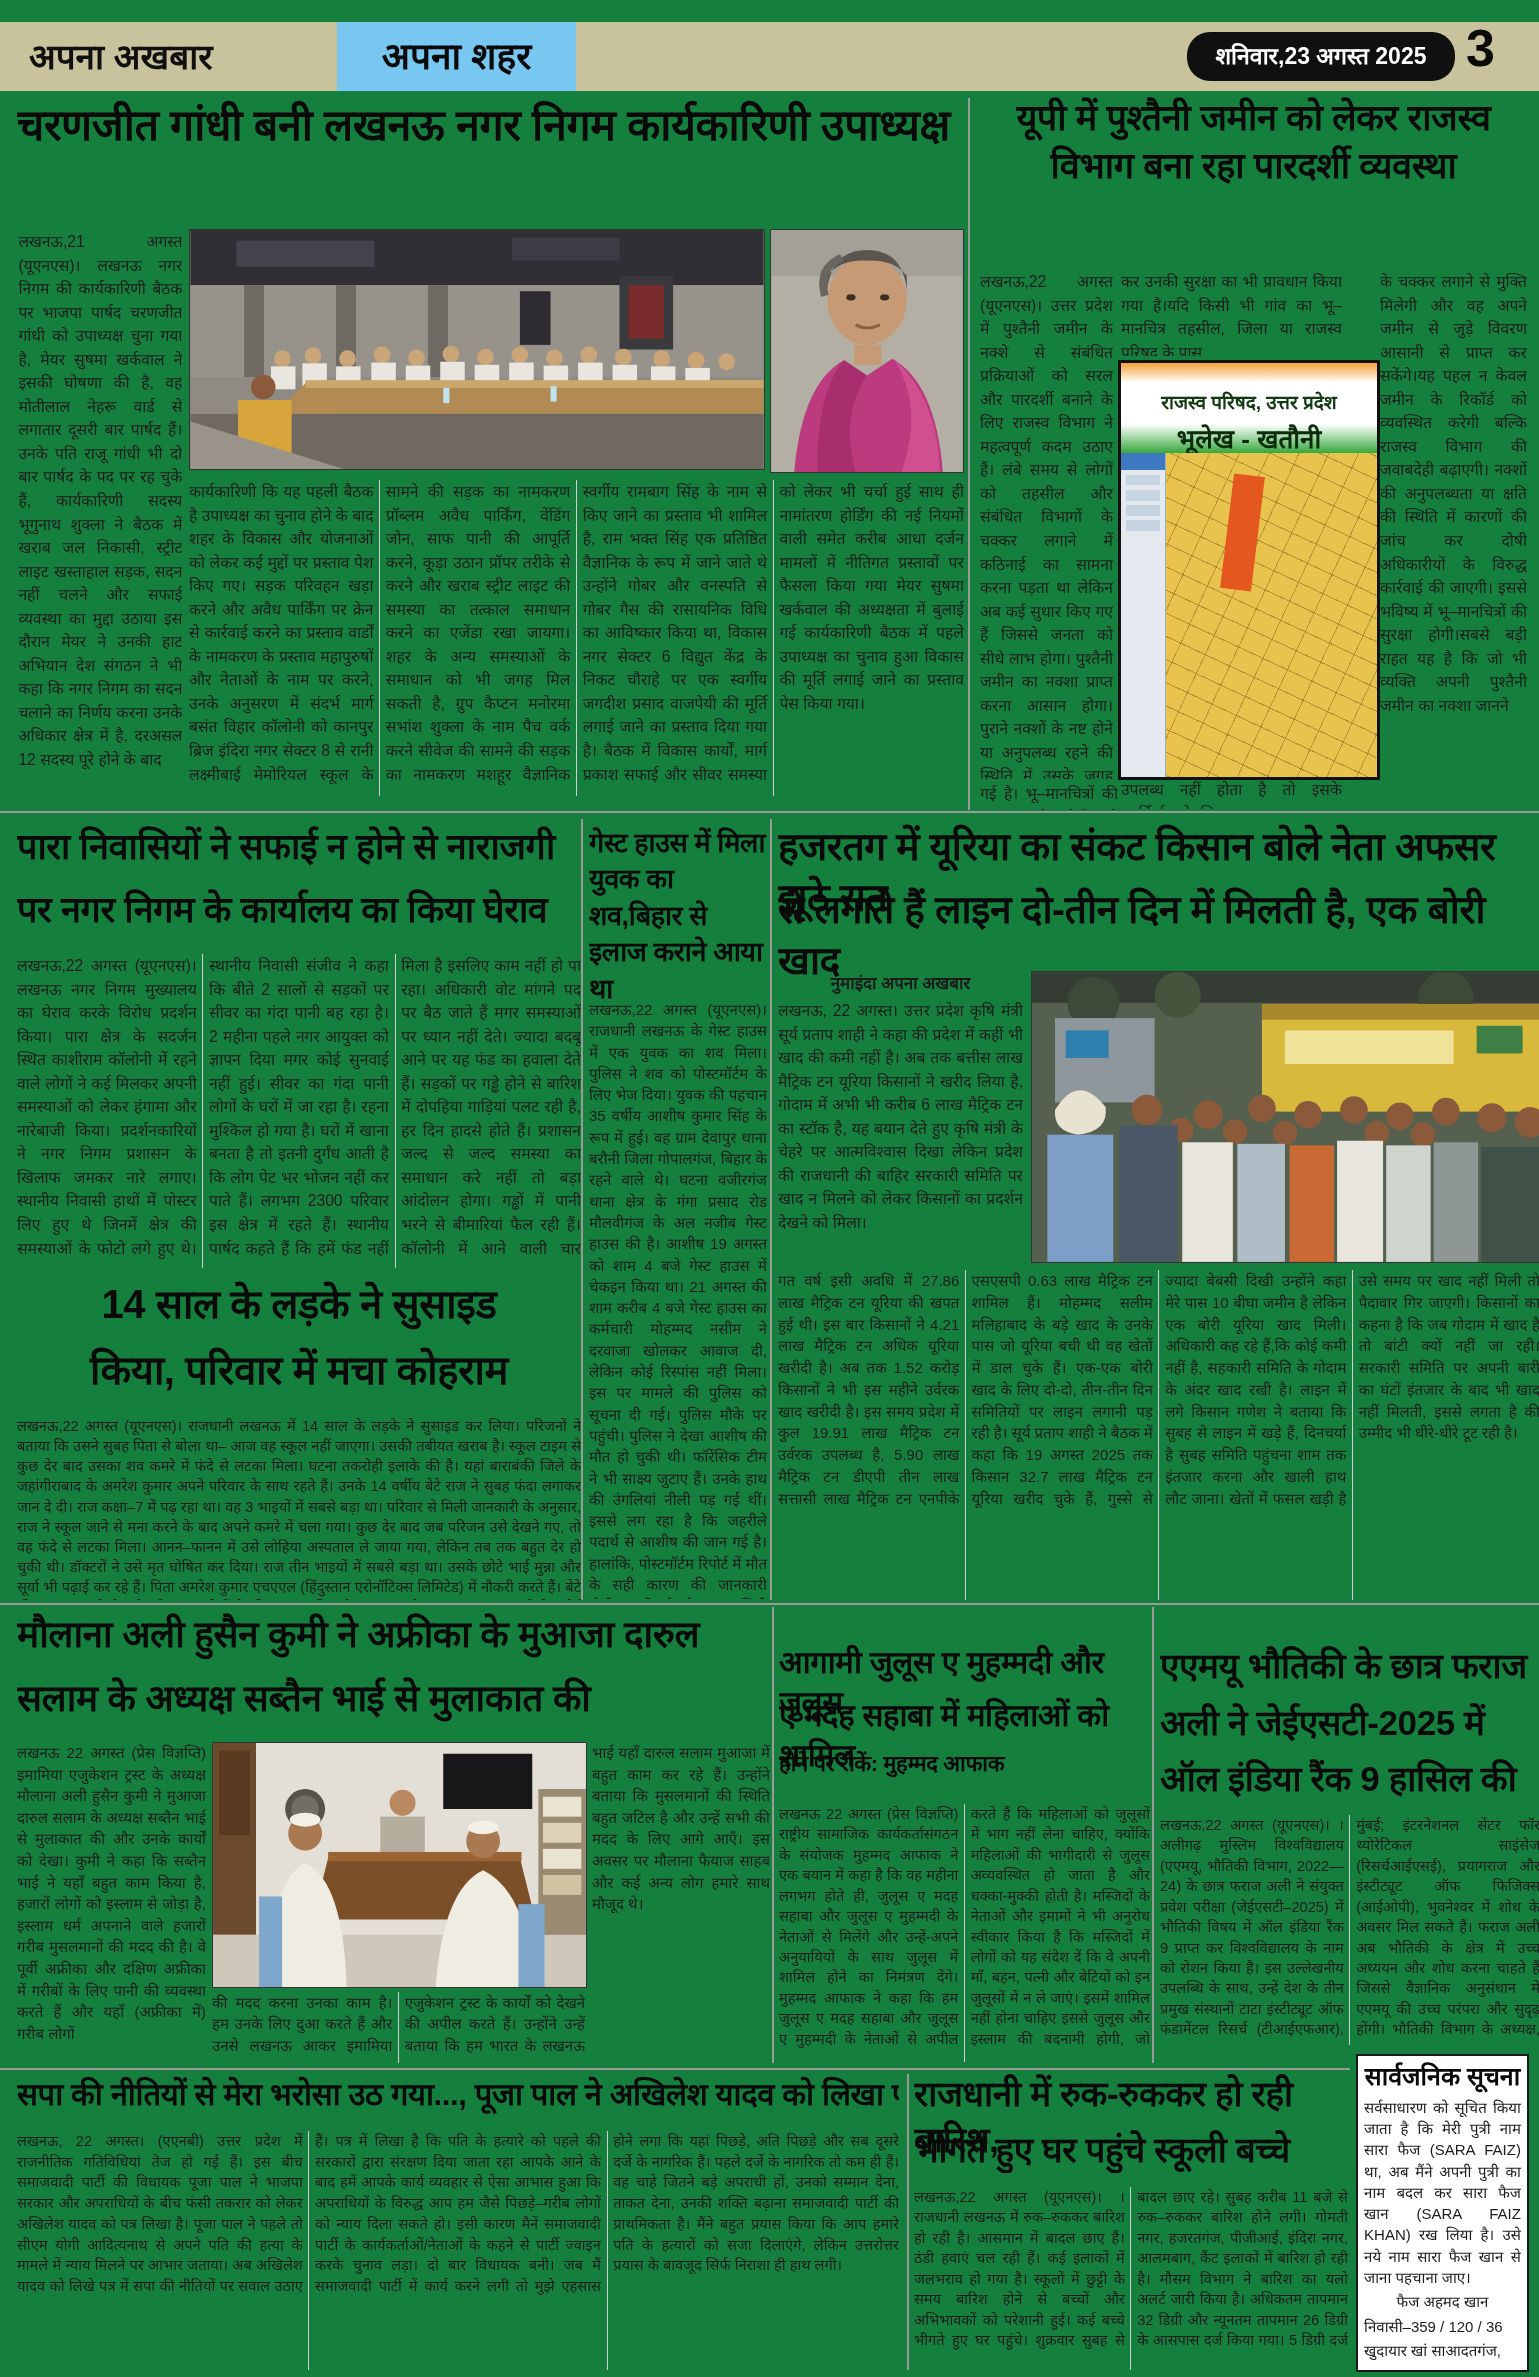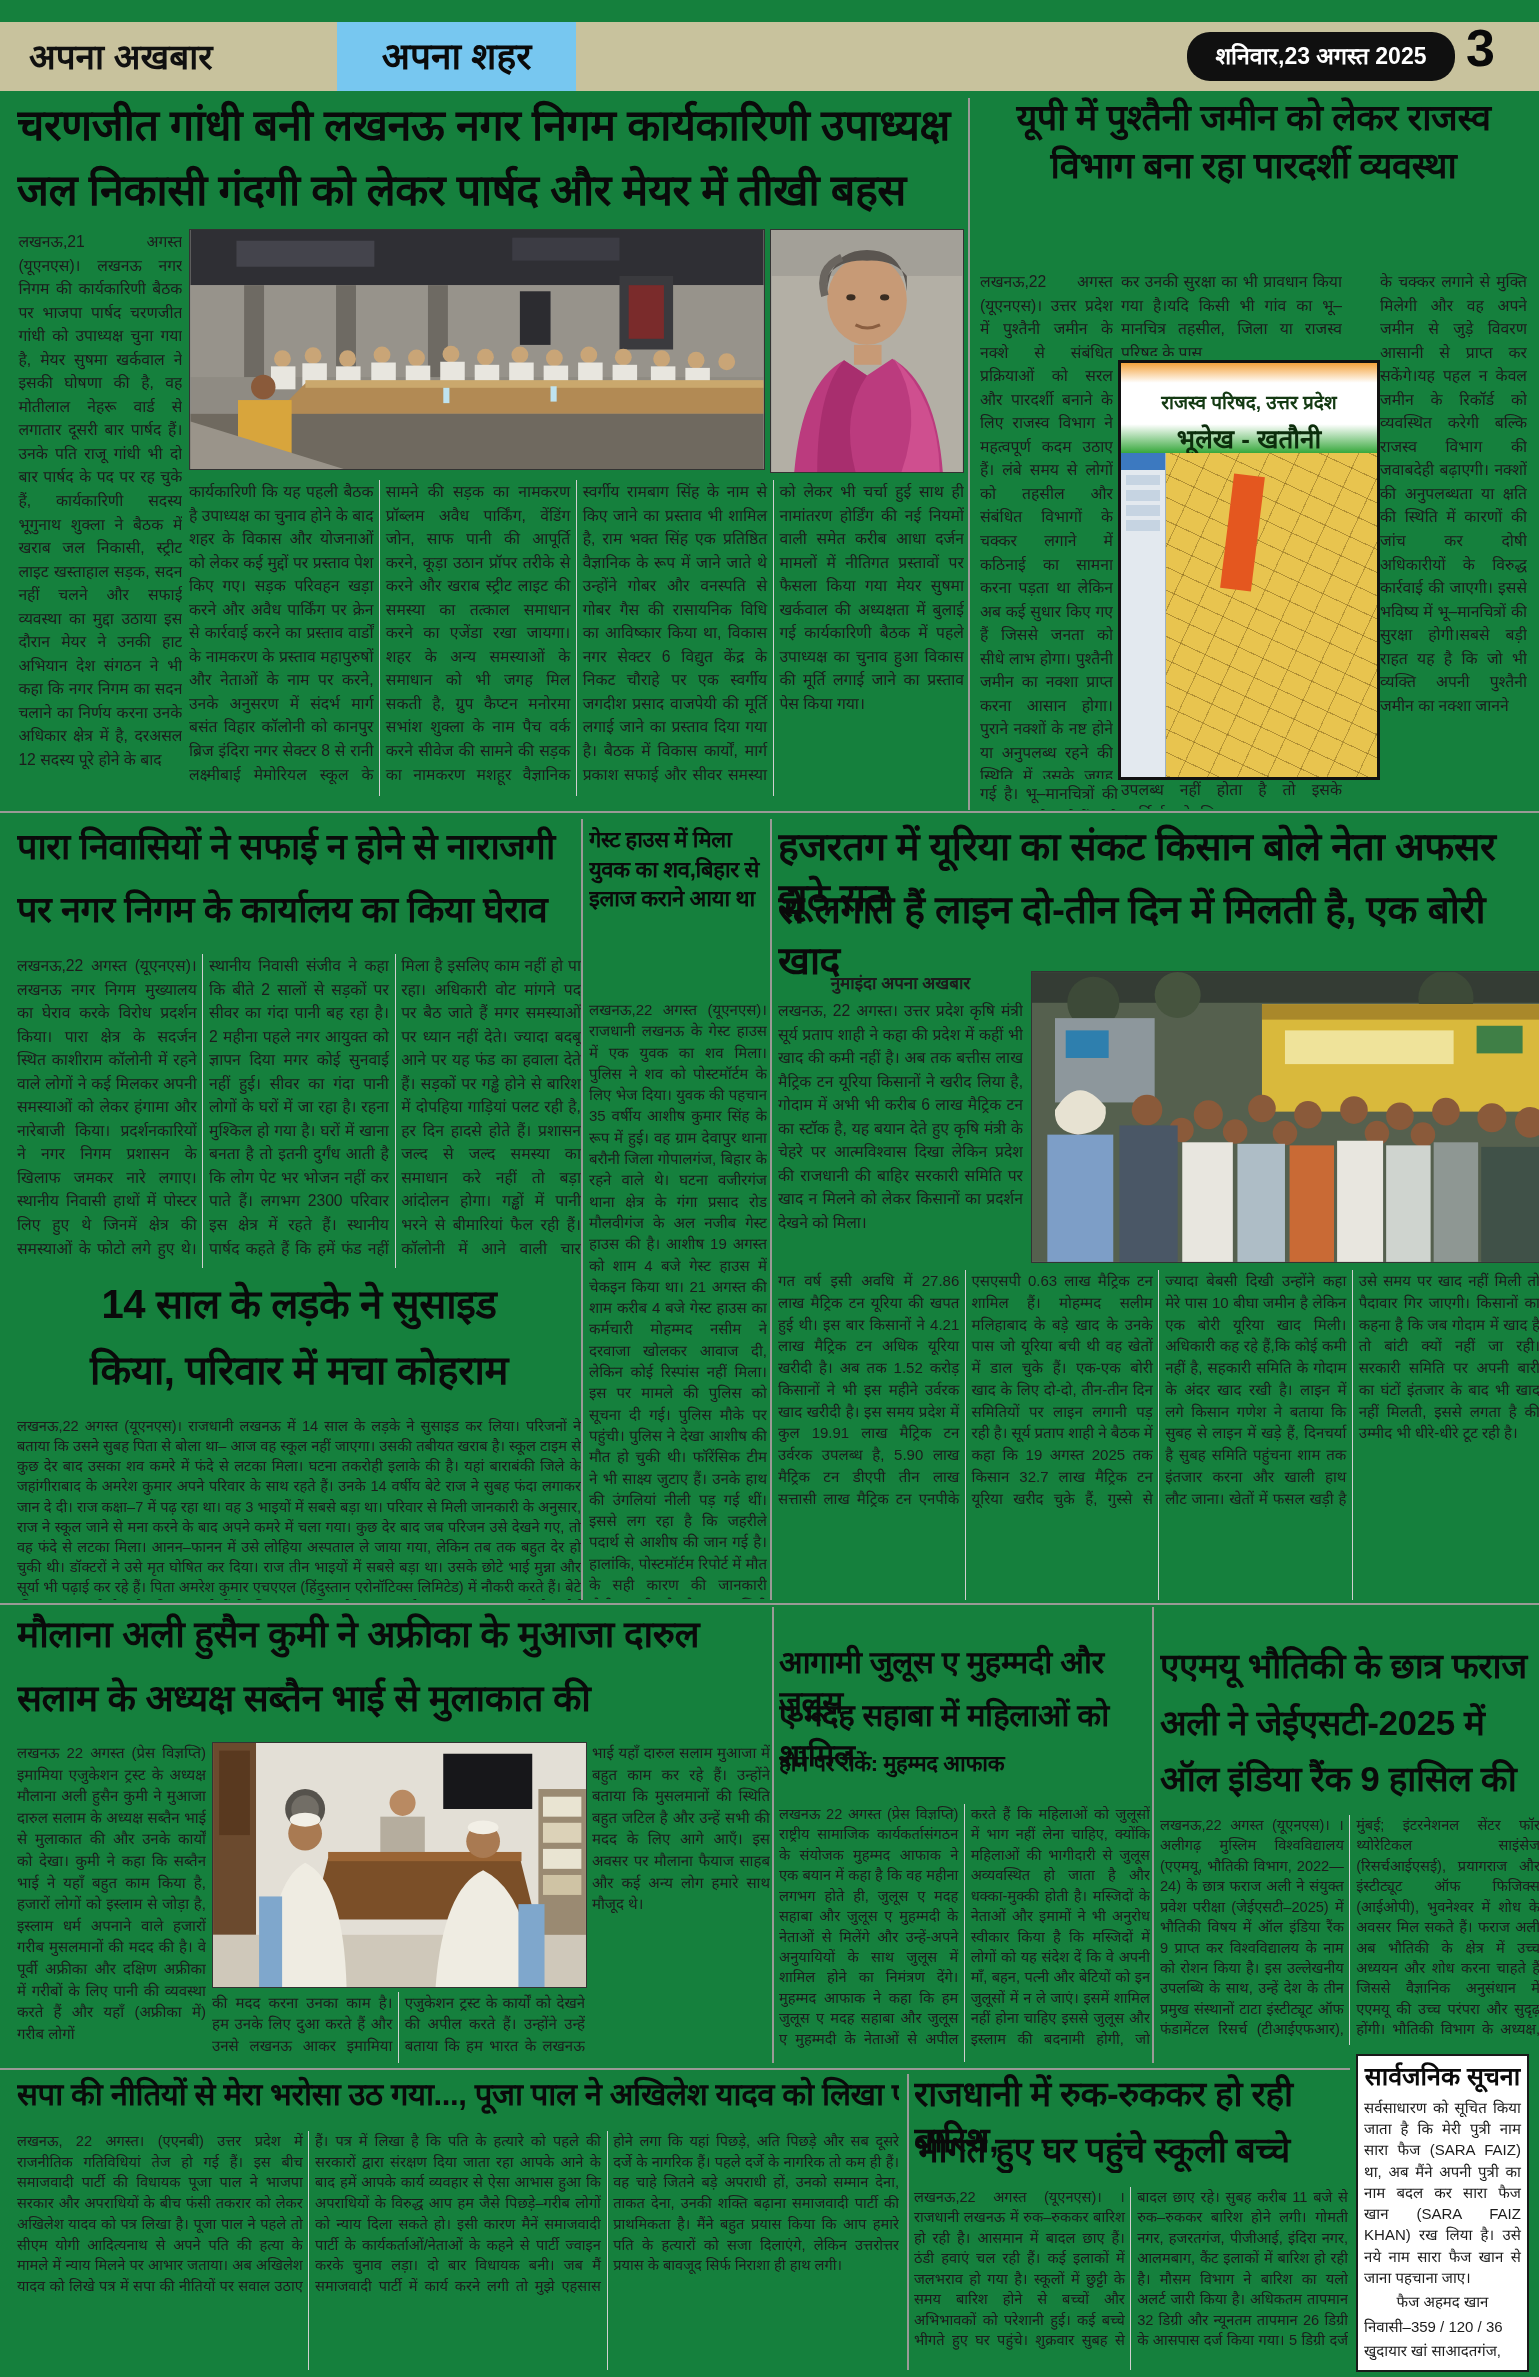--- a/index.html
+++ b/index.html
@@ -50,21 +50,20 @@
 <div class="page">
 
   <div class="hdr">
     <div class="hdr-paper">अपना अखबार</div>
     <div class="hdr-city">अपना शहर</div>
     <div class="hdr-date">शनिवार,23 अगस्त 2025</div>
     <div class="hdr-page">3</div>
   </div>
 
   <div class="head" style="left:17px;top:98px;width:948px;font-size:43px;">चरणजीत गांधी बनी लखनऊ नगर निगम कार्यकारिणी उपाध्यक्ष</div>
-  <div class="head" style="left:17px;top:163px;width:948px;font-size:43px;">जल निकासी गंदगी को लेकर पार्षद और मेयर में तीखी बहस</div>
 
   <div class="t body-md" style="left:18.4px;top:230px;width:164px;height:566px;">लखनऊ,21 अगस्त (यूएनएस)। लखनऊ नगर निगम की कार्यकारिणी बैठक पर भाजपा पार्षद चरणजीत गांधी को उपाध्यक्ष चुना गया है, मेयर सुषमा खर्कवाल ने इसकी घोषणा की है, वह मोतीलाल नेहरू वार्ड से लगातार दूसरी बार पार्षद हैं। उनके पति राजू गांधी भी दो बार पार्षद के पद पर रह चुके हैं, कार्यकारिणी सदस्य भूगुनाथ शुक्ला ने बैठक में खराब जल निकासी, स्ट्रीट लाइट खस्ताहाल सड़क, सदन नहीं चलने और सफाई व्यवस्था का मुद्दा उठाया इस दौरान मेयर ने उनकी हाट अभियान देश संगठन ने भी कहा कि नगर निगम का सदन चलाने का निर्णय करना उनके अधिकार क्षेत्र में है, दरअसल 12 सदस्य पूरे होने के बाद</div>
 
   <div class="photo" style="left:189px;top:229px;width:574px;height:239px;">
     <svg width="574" height="239" viewBox="0 0 748 312" xmlns="http://www.w3.org/2000/svg">
       <rect width="748" height="312" fill="#8f8b83"></rect>
       <rect width="748" height="72" fill="#2f2f34"></rect>
       <rect x="60" y="14" width="180" height="34" fill="#44444c"></rect>
       <rect x="420" y="10" width="140" height="30" fill="#3c3c44"></rect>
       <rect x="0" y="72" width="748" height="120" fill="#97938b"></rect>
@@ -172,21 +171,21 @@
   <div class="t body-md" style="left:980px;top:782px;width:138px;height:28px;">गई है। भू–मानचित्रों की जांच इससे लोगों को बार–बार विभागों के चक्कर लगाने से मुक्ति और नक्शों की सुरक्षा होगी।</div>
 
   <div class="hline" style="left:0;top:811px;width:1540px;"></div>
 
   <div class="head" style="left:17px;top:824px;width:564px;font-size:36px;">पारा निवासियों ने सफाई न होने से नाराजगी</div>
   <div class="head" style="left:17px;top:887px;width:564px;font-size:36px;">पर नगर निगम के कार्यालय का किया घेराव</div>
   <div class="t body-md c3" style="left:17px;top:954px;width:564px;height:314px;">लखनऊ,22 अगस्त (यूएनएस)। लखनऊ नगर निगम मुख्यालय का घेराव करके विरोध प्रदर्शन किया। पारा क्षेत्र के सदर्जन स्थित काशीराम कॉलोनी में रहने वाले लोगों ने कई मिलकर अपनी समस्याओं को लेकर हंगामा और नारेबाजी किया। प्रदर्शनकारियों ने नगर निगम प्रशासन के खिलाफ जमकर नारे लगाए। स्थानीय निवासी हाथों में पोस्टर लिए हुए थे जिनमें क्षेत्र की समस्याओं के फोटो लगे हुए थे। स्थानीय निवासी संजीव ने कहा कि बीते 2 सालों से सड़कों पर सीवर का गंदा पानी बह रहा है। 2 महीना पहले नगर आयुक्त को ज्ञापन दिया मगर कोई सुनवाई नहीं हुई। सीवर का गंदा पानी लोगों के घरों में जा रहा है। रहना मुश्किल हो गया है। घरों में खाना बनता है तो इतनी दुर्गंध आती है कि लोग पेट भर भोजन नहीं कर पाते हैं। लगभग 2300 परिवार इस क्षेत्र में रहते हैं। स्थानीय पार्षद कहते हैं कि हमें फंड नहीं मिला है इसलिए काम नहीं हो पा रहा। अधिकारी वोट मांगने पद पर बैठ जाते हैं मगर समस्याओं पर ध्यान नहीं देते। ज्यादा बदबू आने पर यह फंड का हवाला देते हैं। सड़कों पर गड्ढे होने से बारिश में दोपहिया गाड़ियां पलट रही है, हर दिन हादसे होते हैं। प्रशासन जल्द से जल्द समस्या का समाधान करे नहीं तो बड़ा आंदोलन होगा। गड्ढों में पानी भरने से बीमारियां फैल रही हैं। कॉलोनी में आने वाली चार पहिया और दोपहिया गाड़ियां फंस जाती हैं। मांग है कि समस्या का समाधान किया जाए वार्ना लोग बीमारी में जान गंवा बैठेंगे।</div>
 
   <div class="vline" style="left:581px;top:819px;height:781px;"></div>
 
-  <div class="head" style="left:589px;top:825px;width:178px;font-size:22px;line-height:1.35;">गेस्ट हाउस में मिला युवक का शव,बिहार से इलाज कराने आया था</div>
+  <div class="head" style="left:589px;top:825px;width:178px;font-size:27px;line-height:1.35;">गेस्ट हाउस में मिला युवक का शव,बिहार से इलाज कराने आया था</div>
   <div class="t" style="left:589px;top:999px;width:178px;height:600px;font-size:15px;line-height:1.42;">लखनऊ,22 अगस्त (यूएनएस)। राजधानी लखनऊ के गेस्ट हाउस में एक युवक का शव मिला। पुलिस ने शव को पोस्टमॉर्टम के लिए भेज दिया। युवक की पहचान 35 वर्षीय आशीष कुमार सिंह के रूप में हुई। वह ग्राम देवापुर थाना बरौनी जिला गोपालगंज, बिहार के रहने वाले थे। घटना वजीरगंज थाना क्षेत्र के गंगा प्रसाद रोड मौलवीगंज के अल नजीब गेस्ट हाउस की है। आशीष 19 अगस्त को शाम 4 बजे गेस्ट हाउस में चेकइन किया था। 21 अगस्त की शाम करीब 4 बजे गेस्ट हाउस का कर्मचारी मोहम्मद नसीम ने दरवाजा खोलकर आवाज दी, लेकिन कोई रिस्पांस नहीं मिला। इस पर मामले की पुलिस को सूचना दी गई। पुलिस मौके पर पहुंची। पुलिस ने देखा आशीष की मौत हो चुकी थी। फॉरेंसिक टीम ने भी साक्ष्य जुटाए हैं। उनके हाथ की उंगलियां नीली पड़ गई थीं। इससे लग रहा है कि जहरीले पदार्थ से आशीष की जान गई है। हालांकि, पोस्टमॉर्टम रिपोर्ट में मौत के सही कारण की जानकारी होगी। आशीष ने फोन पर आखिरी बार भाई अजय कुमार सिंह से बात की थी। अजय भूतपूर्व सैनिक हैं। पुलिस से पूछताछ में अजय ने बताया कि बात करते वक्त आशीष परेशान लग रहे थे। उसके बाद उनका फोन नहीं लगा।</div>
 
   <div class="vline" style="left:770px;top:819px;height:781px;"></div>
 
   <div class="head" style="left:778px;top:822px;width:762px;font-size:39px;">हजरतग में यूरिया का संकट किसान बोले नेता अफसर झूठे रात</div>
   <div class="head" style="left:778px;top:885px;width:762px;font-size:39px;">से लगाते हैं लाइन दो-तीन दिन में मिलती है, एक बोरी खाद</div>
 
   <div class="t center" style="left:778px;top:971px;width:245px;height:26px;font-size:17px;font-weight:700;">नुमाइंदा अपना अखबार</div>
   <div class="t body-md" style="left:778px;top:999px;width:245px;height:268px;">लखनऊ, 22 अगस्त।  उत्तर प्रदेश कृषि मंत्री सूर्य प्रताप शाही ने कहा की प्रदेश में कहीं भी खाद की कमी नहीं है। अब तक बत्तीस लाख मैट्रिक टन यूरिया किसानों ने खरीद लिया है, गोदाम में अभी भी करीब 6 लाख मैट्रिक टन का स्टॉक है, यह बयान देते हुए कृषि मंत्री के चेहरे पर आत्मविश्वास दिखा लेकिन प्रदेश की राजधानी की बाहिर सरकारी समिति पर खाद न मिलने को लेकर किसानों का प्रदर्शन देखने को मिला।</div>
 

